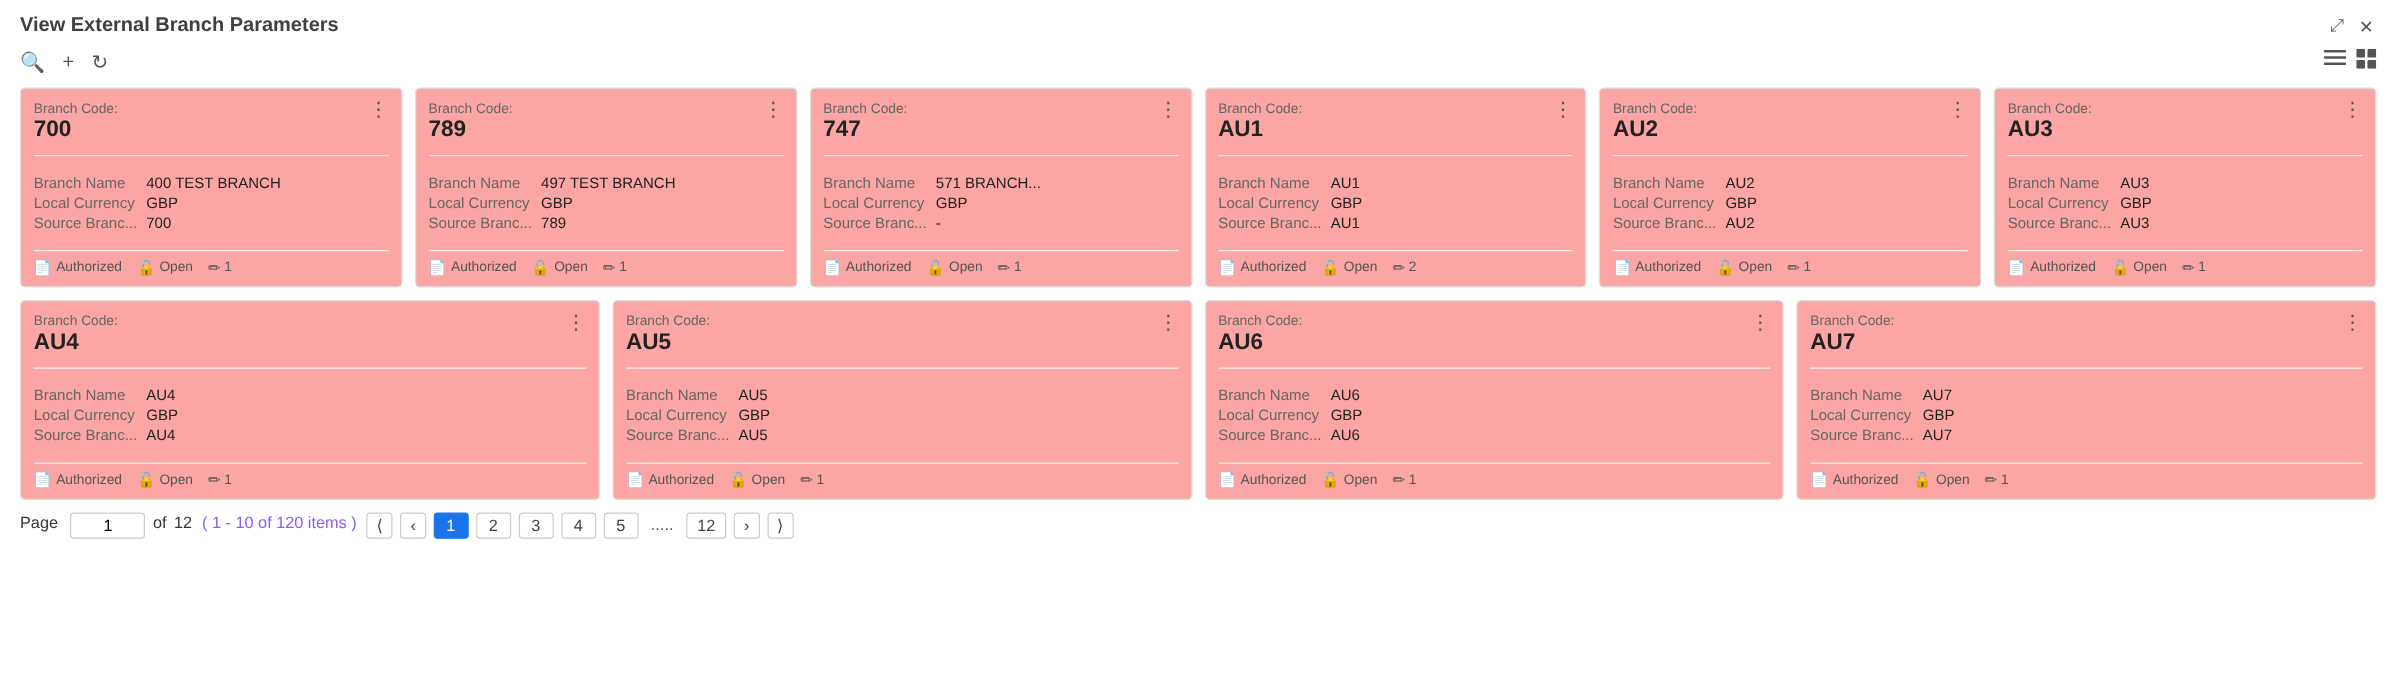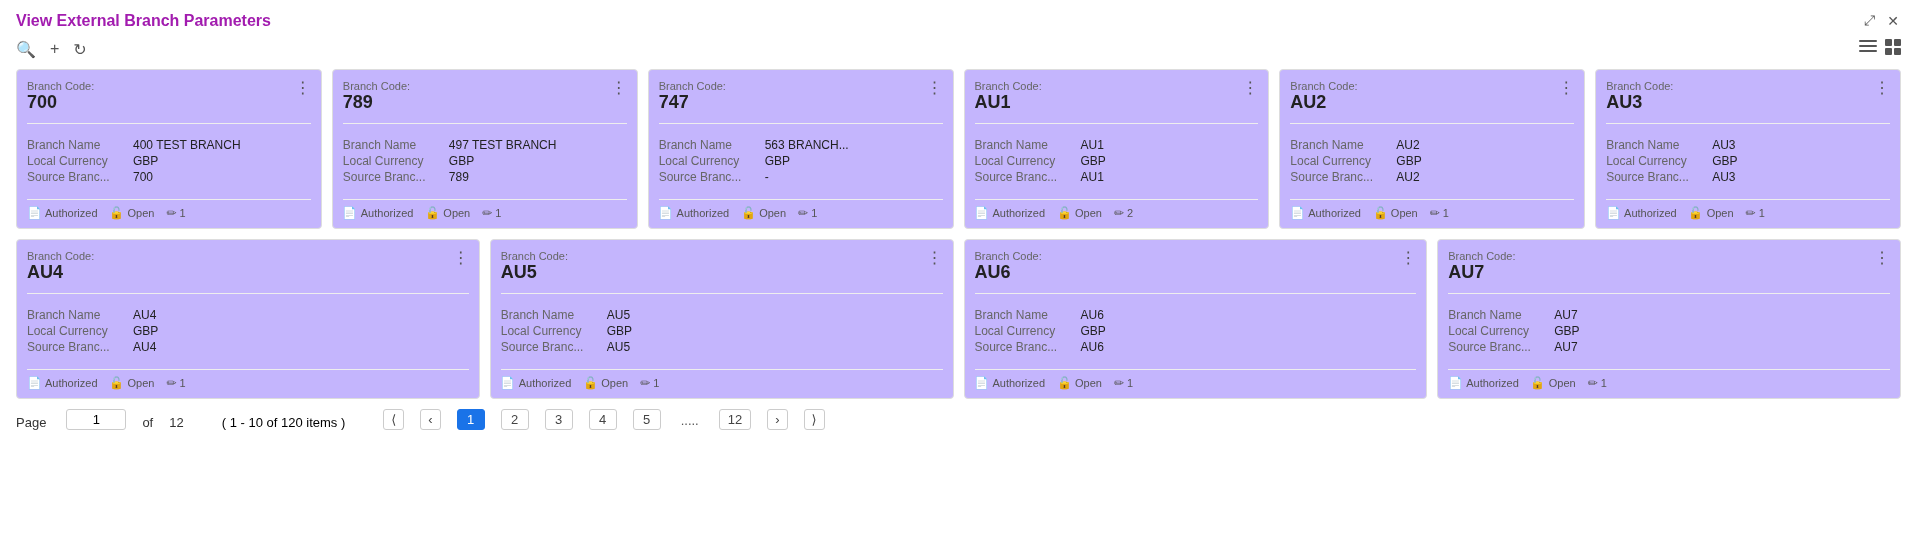--- a/index.html
+++ b/index.html
@@ -22,21 +22,21 @@
     }
     .header-row {
       display: flex;
       align-items: center;
       justify-content: space-between;
       margin-bottom: 8px;
     }
     .page-title {
       font-size: 16px;
       font-weight: bold;
-      color: #a21caf;
+      color: #404040;
     }
     .header-right-icons {
       display: flex;
       gap: 8px;
       align-items: center;
     }
     .header-icon {
       cursor: pointer;
       color: #555;
       font-size: 14px;
@@ -76,21 +76,21 @@
     }
     .cards-grid-row2 {
       display: grid;
       grid-template-columns: repeat(4, 1fr);
       gap: 10px;
       margin-bottom: 10px;
     }
     .card {
       border: 1px solid #ddd;
       border-radius: 4px;
-      background: #c4b5fd;
+      background: #fca5a5;
       padding: 10px 10px 8px 10px;
       min-height: 160px;
       display: flex;
       flex-direction: column;
       position: relative;
     }
     .card-header {
       display: flex;
       justify-content: space-between;
       align-items: flex-start;
@@ -110,21 +110,21 @@
       color: #555;
       font-size: 16px;
       line-height: 1;
     }
     .card-details {
       flex: 1;
       margin: 6px 0;
     }
     .card-detail-row {
       display: flex;
-      gap: 16px;
+      gap: 0;
       margin-bottom: 2px;
       font-size: 12px;
     }
     .detail-label {
       color: #666;
       min-width: 90px;
     }
     .detail-value {
       color: #222;
       font-weight: 500;
@@ -147,39 +147,39 @@
     .footer-icon {
       font-size: 12px;
     }
     .divider {
       border: none;
       border-top: 1px solid #eee;
       margin: 4px 0 8px 0;
     }
     .pagination-row {
       display: flex;
-      align-items: flex-end;
-      gap: 16px;
+      align-items: flex-start;
+      gap: 6px;
       margin-top: 8px;
       font-size: 13px;
     }
     .pagination-label {
       margin-right: 4px;
     }
     .page-input {
       border: 1px solid #ccc;
       border-radius: 3px;
       padding: 2px 6px;
       width: 60px;
       font-size: 13px;
       text-align: center;
     }
     .pagination-info {
-      color: #000000;
-      margin: 0 22px;
+      color: #8b5cf6;
+      margin: 0 2px;
     }
     .page-nav-btn {
       border: 1px solid #ccc;
       background: #fff;
       border-radius: 3px;
       padding: 2px 7px;
       cursor: pointer;
       font-size: 13px;
       color: #444;
     }
@@ -332,21 +332,21 @@
       <div>
         <div class="card-branch-code-label">Branch Code:</div>
         <div class="card-branch-code-value">747</div>
       </div>
       <span class="card-menu-icon">⋮</span>
     </div>
     <hr class="divider">
     <div class="card-details">
       <div class="card-detail-row">
         <span class="detail-label">Branch Name</span>
-        <span class="detail-value">563 BRANCH...</span>
+        <span class="detail-value">571 BRANCH...</span>
       </div>
       <div class="card-detail-row">
         <span class="detail-label">Local Currency</span>
         <span class="detail-value">GBP</span>
       </div>
       <div class="card-detail-row">
         <span class="detail-label">Source Branc...</span>
         <span class="detail-value">-</span>
       </div>
     </div>

